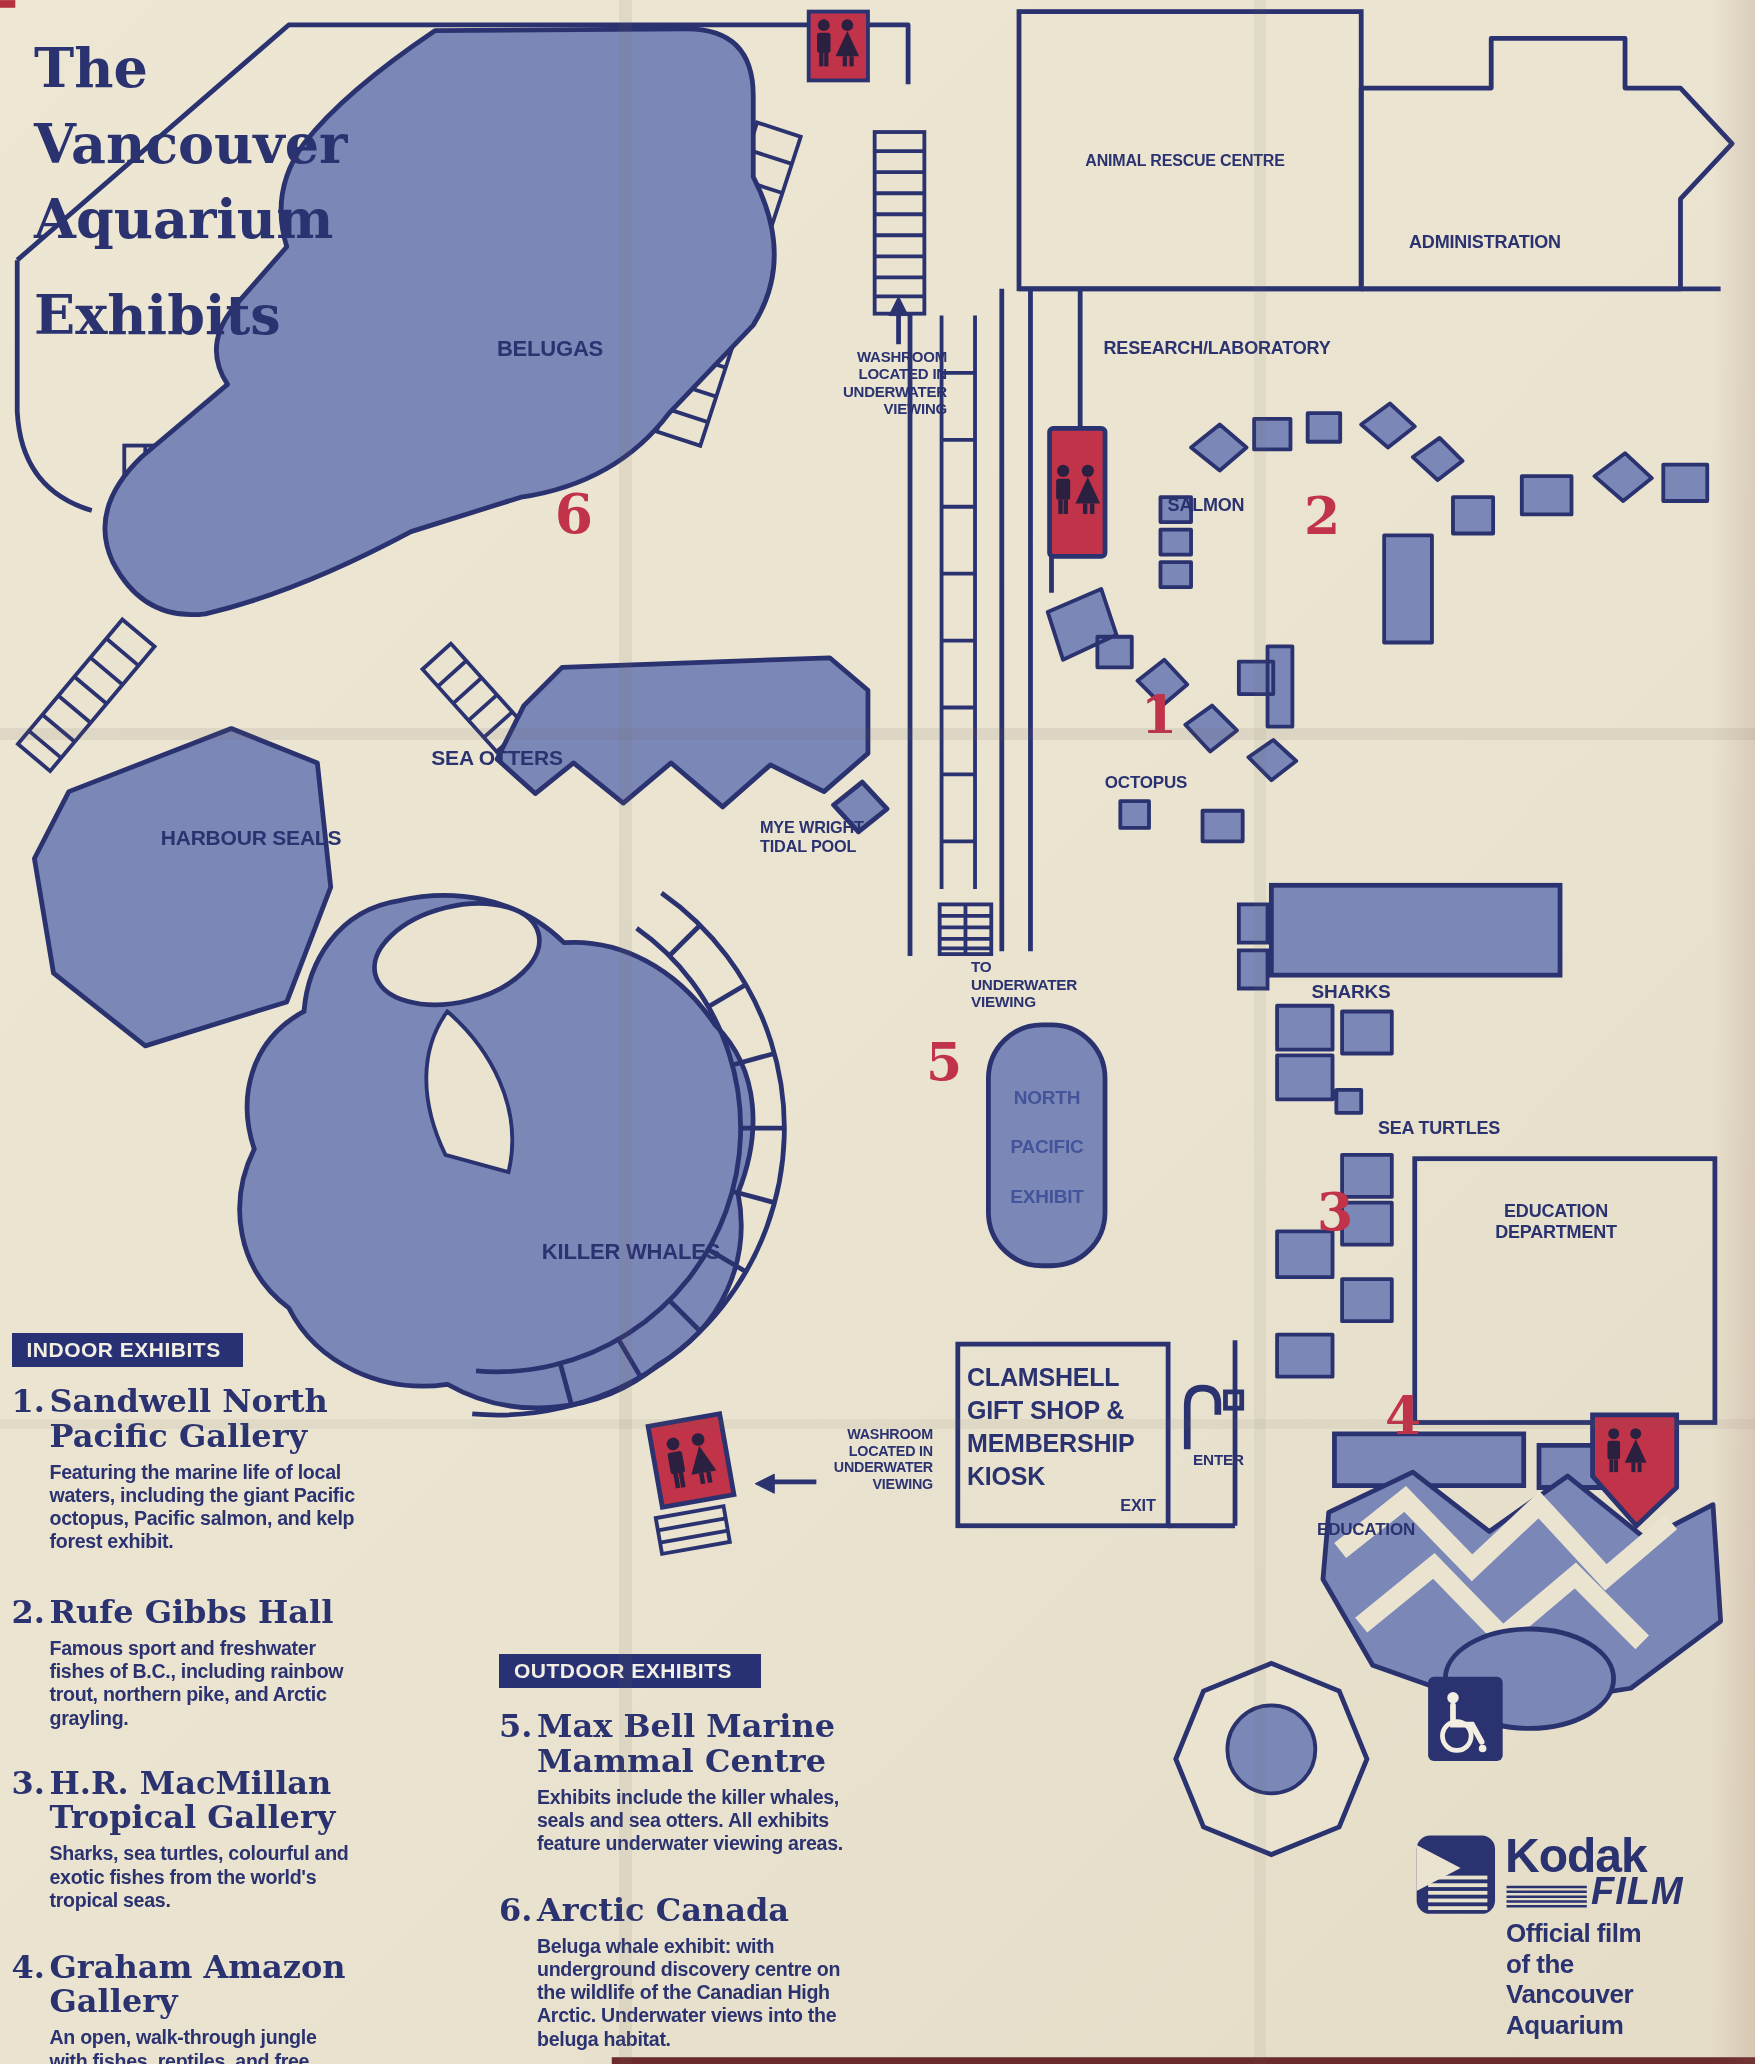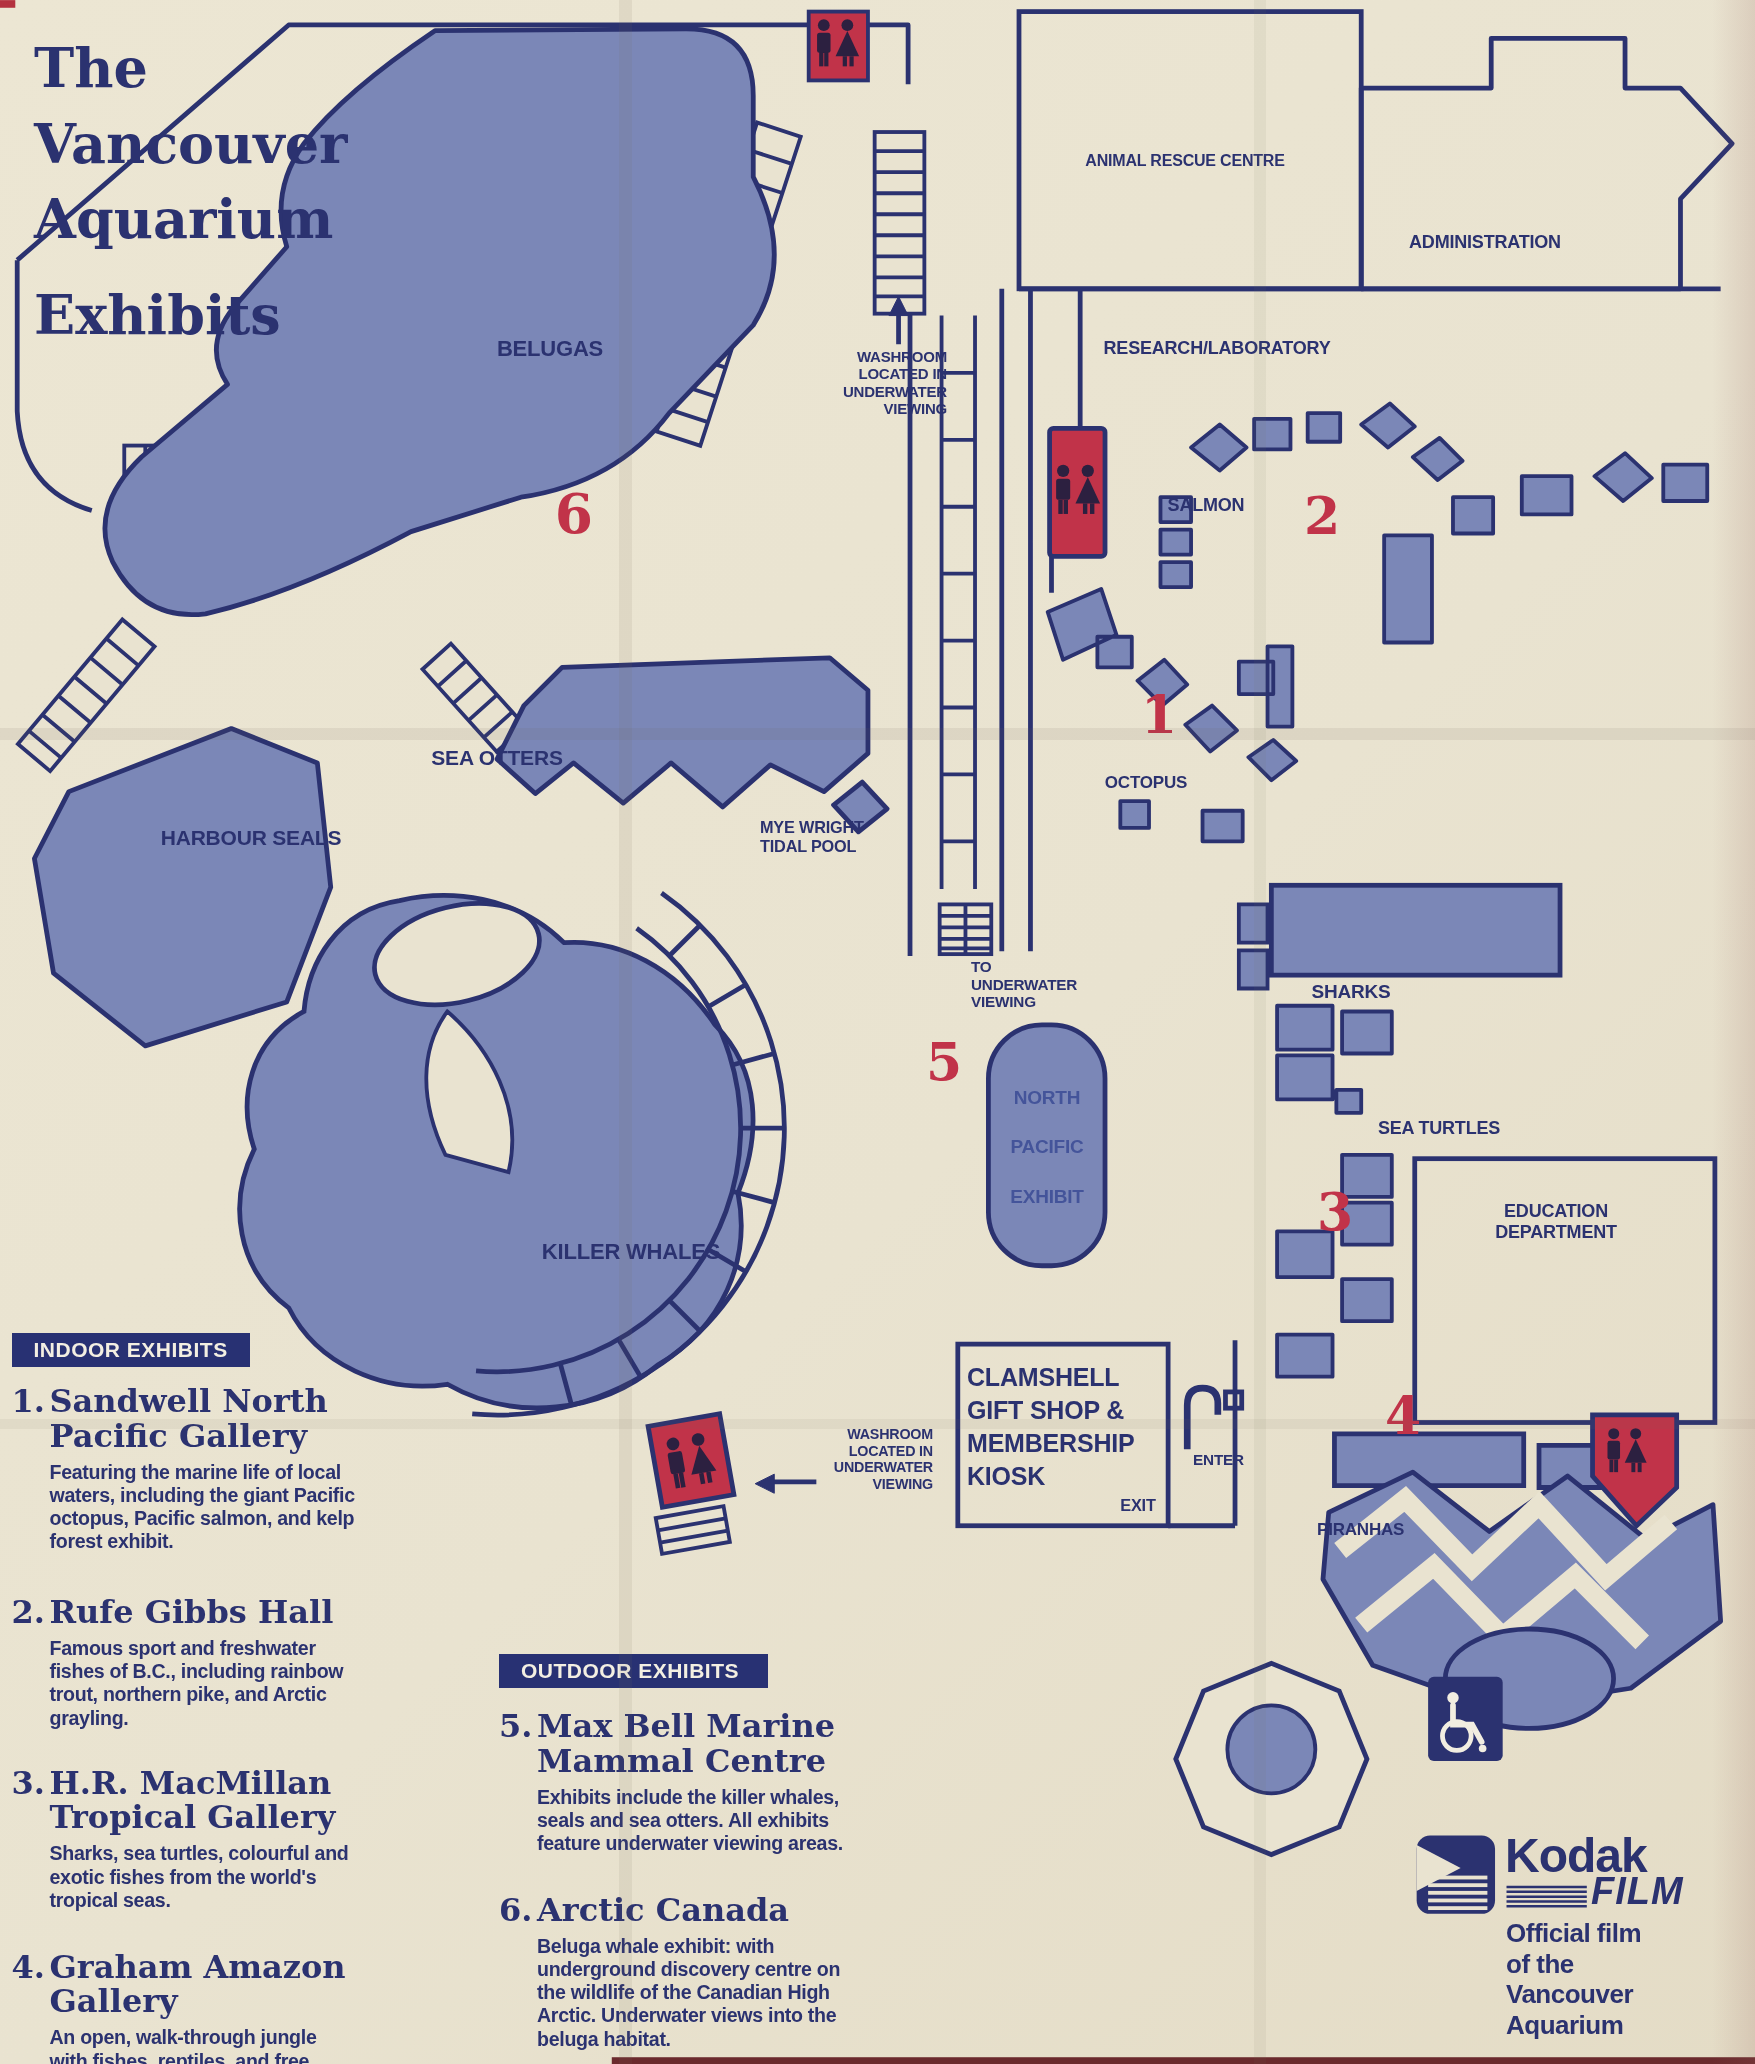--- a/index.html
+++ b/index.html
@@ -12,21 +12,21 @@
   .ctr{transform:translate(-50%,-50%);text-align:center;}
   .rt{text-align:right;}
   .red-num{position:absolute;font-family:"DejaVu Serif",serif;font-weight:bold;
        color:#c13349;transform:translate(-50%,-50%);z-index:10;}
   .title{position:absolute;left:34px;top:21px;z-index:10;color:#2b3270;
        font-family:"DejaVu Serif",serif;font-weight:bold;font-size:54px;line-height:1.4;white-space:pre-line;margin-top:10px;}
   .subtitle{position:absolute;left:34px;top:283px;z-index:10;color:#2b3270;
        font-family:"DejaVu Serif",serif;font-weight:bold;font-size:54px;}
   .legend{position:absolute;z-index:10;color:#2b3270;}
   .banner{background:#283173;color:#f3efe2;font-weight:bold;font-size:21px;
-       line-height:34px;height:34px;padding-left:22px;letter-spacing:0.5px;}
+       line-height:34px;height:34px;padding-left:15px;letter-spacing:0.5px;}
   .item-head{display:flex;font-family:"DejaVu Serif",serif;font-weight:bold;
        font-size:32px;line-height:1.08;color:#2b3270;}
   .item-head .num{width:38px;flex:none;}
   .desc{margin:7.6px 0 0 38px;font-size:19.6px;line-height:1.18;font-weight:bold;
        letter-spacing:-0.3px;color:#2b3270;max-width:315px;}
   .kodak-brand{position:absolute;left:1505px;top:1828px;z-index:10;color:#2b3270;
        font-weight:bold;font-size:48px;letter-spacing:-1px;}
   .kodak-film{position:absolute;left:1591px;top:1870px;z-index:10;color:#2b3270;
        font-weight:bold;font-style:italic;font-size:38px;letter-spacing:1px;}
   .kodak-tag{position:absolute;left:1506px;top:1918px;z-index:10;color:#2b3270;
@@ -189,21 +189,21 @@
 
 <div class="lbl ctr" style="left:550px;top:349px;font-size:22px;">BELUGAS</div>
 <div class="lbl ctr" style="left:497px;top:758px;font-size:21px;">SEA OTTERS</div>
 <div class="lbl ctr" style="left:251px;top:838px;font-size:21px;">HARBOUR SEALS</div>
 <div class="lbl ctr" style="left:631px;top:1252px;font-size:22px;">KILLER WHALES</div>
 <div class="lbl ctr" style="left:1206px;top:505px;font-size:18px;">SALMON</div>
 <div class="lbl ctr" style="left:1146px;top:783px;font-size:17px;">OCTOPUS</div>
 <div class="lbl ctr" style="left:1351px;top:992px;font-size:19px;">SHARKS</div>
 <div class="lbl ctr" style="left:1439px;top:1128px;font-size:18px;">SEA TURTLES</div>
 <div class="lbl ctr" style="left:1556px;top:1222px;font-size:18px;">EDUCATION DEPARTMENT</div>
-<div class="lbl" style="left:1317px;top:1520px;font-size:17px;">PIRANHAS</div>
+<div class="lbl" style="left:1317px;top:1520px;font-size:17px;">EDUCATION</div>
 <div class="lbl ctr" style="left:1047px;top:1147px;font-size:19px;color:#44549a;line-height:2.6;">NORTH
 PACIFIC
 EXHIBIT</div>
 <div class="lbl ctr" style="left:1185px;top:161px;font-size:16px;">ANIMAL RESCUE CENTRE</div>
 <div class="lbl ctr" style="left:1485px;top:242px;font-size:18px;">ADMINISTRATION</div>
 <div class="lbl ctr" style="left:1217px;top:348px;font-size:18px;">RESEARCH/LABORATORY</div>
 <div class="lbl" style="left:760px;top:818px;font-size:16.3px;">MYE WRIGHT
 TIDAL POOL</div>
 <div class="lbl" style="left:971px;top:958px;font-size:15.3px;">TO
 UNDERWATER

